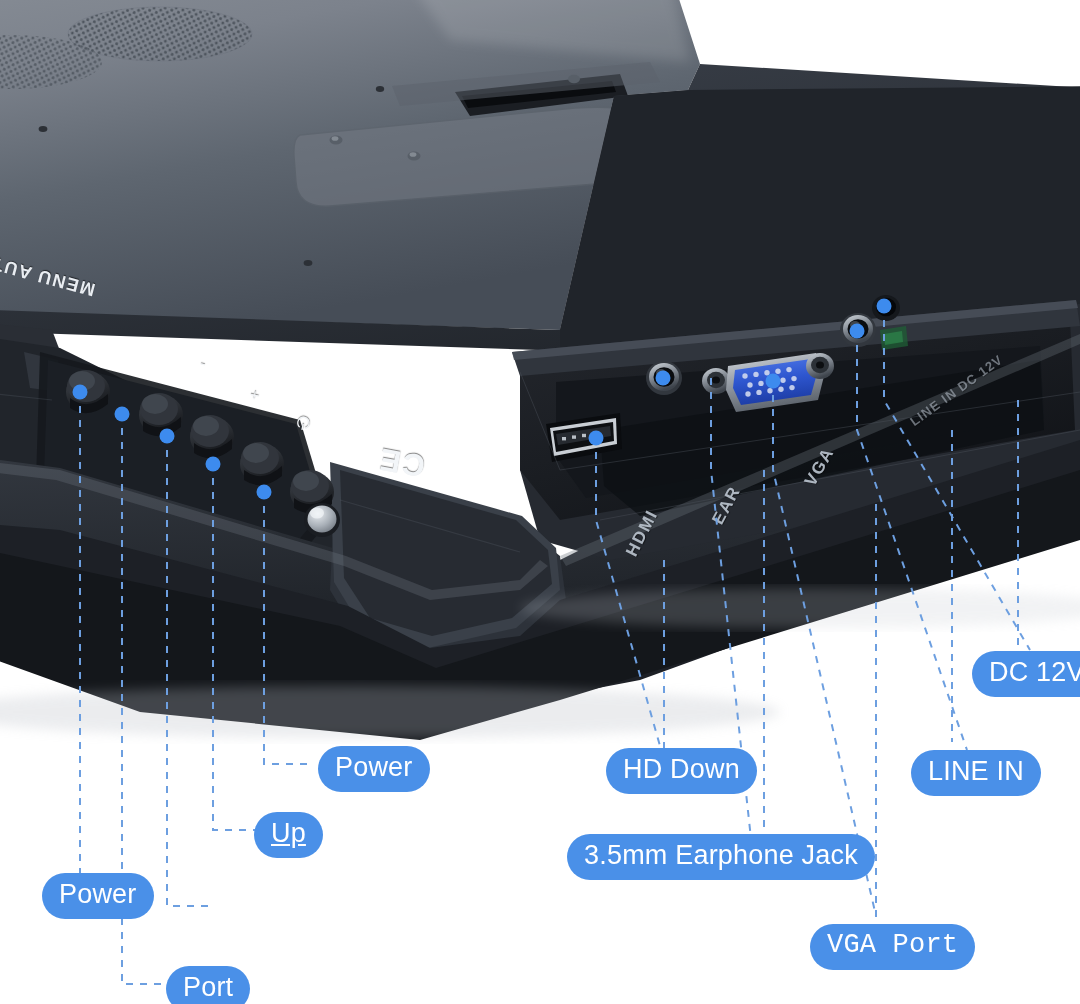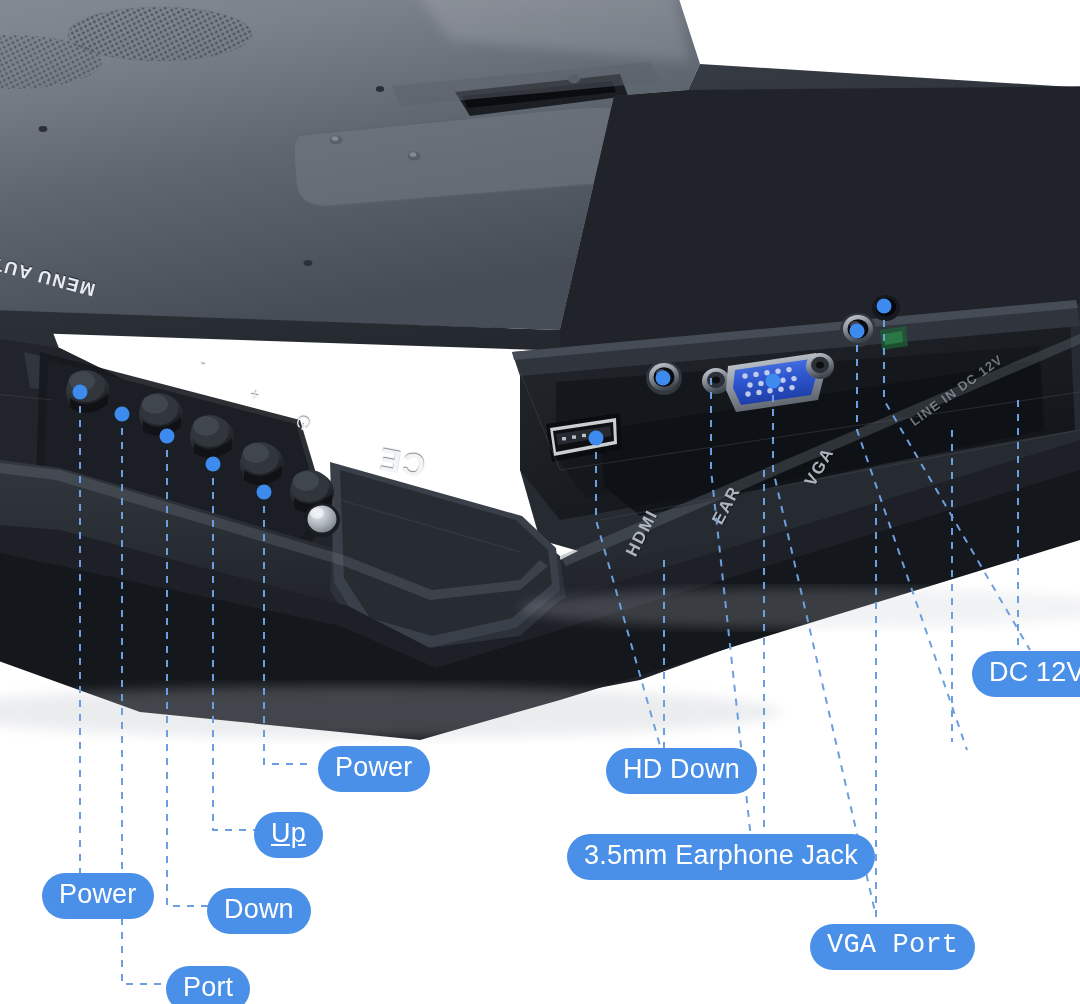--- a/index.html
+++ b/index.html
@@ -444,23 +444,20 @@
   </svg>
 
   <div class="pill" style="left:42px;top:873px;">
     <span>Power</span>
   </div>
 
   <div class="pill" style="left:166px;top:966px;">
     <span>Port</span>
   </div>
 
-  <div class="pill" style="left:207px;top:888px;">
-    <span>Down</span>
-  </div>
 
   <div class="pill" style="left:254px;top:812px;text-decoration:underline;">
     <span>Up</span>
   </div>
 
   <div class="pill" style="left:318px;top:746px;">
     <span>Power</span>
   </div>
 
   <div class="pill" style="left:606px;top:748px;">
@@ -468,18 +465,21 @@
   </div>
 
   <div class="pill" style="left:567px;top:834px;text-align:center;">
     <span>3.5mm Earphone Jack</span>
   </div>
 
   <div class="pill" style="left:810px;top:924px;font-family:Liberation Mono, monospace;">
     <span>VGA Port</span>
   </div>
 
+  <div class="pill" style="left:911px;top:750px;">
+    <span>LINE IN</span>
+  </div>
 
   <div class="pill" style="left:972px;top:651px;">
     <span>DC 12V</span>
   </div>
 
 </div>
 
 </body></html>

